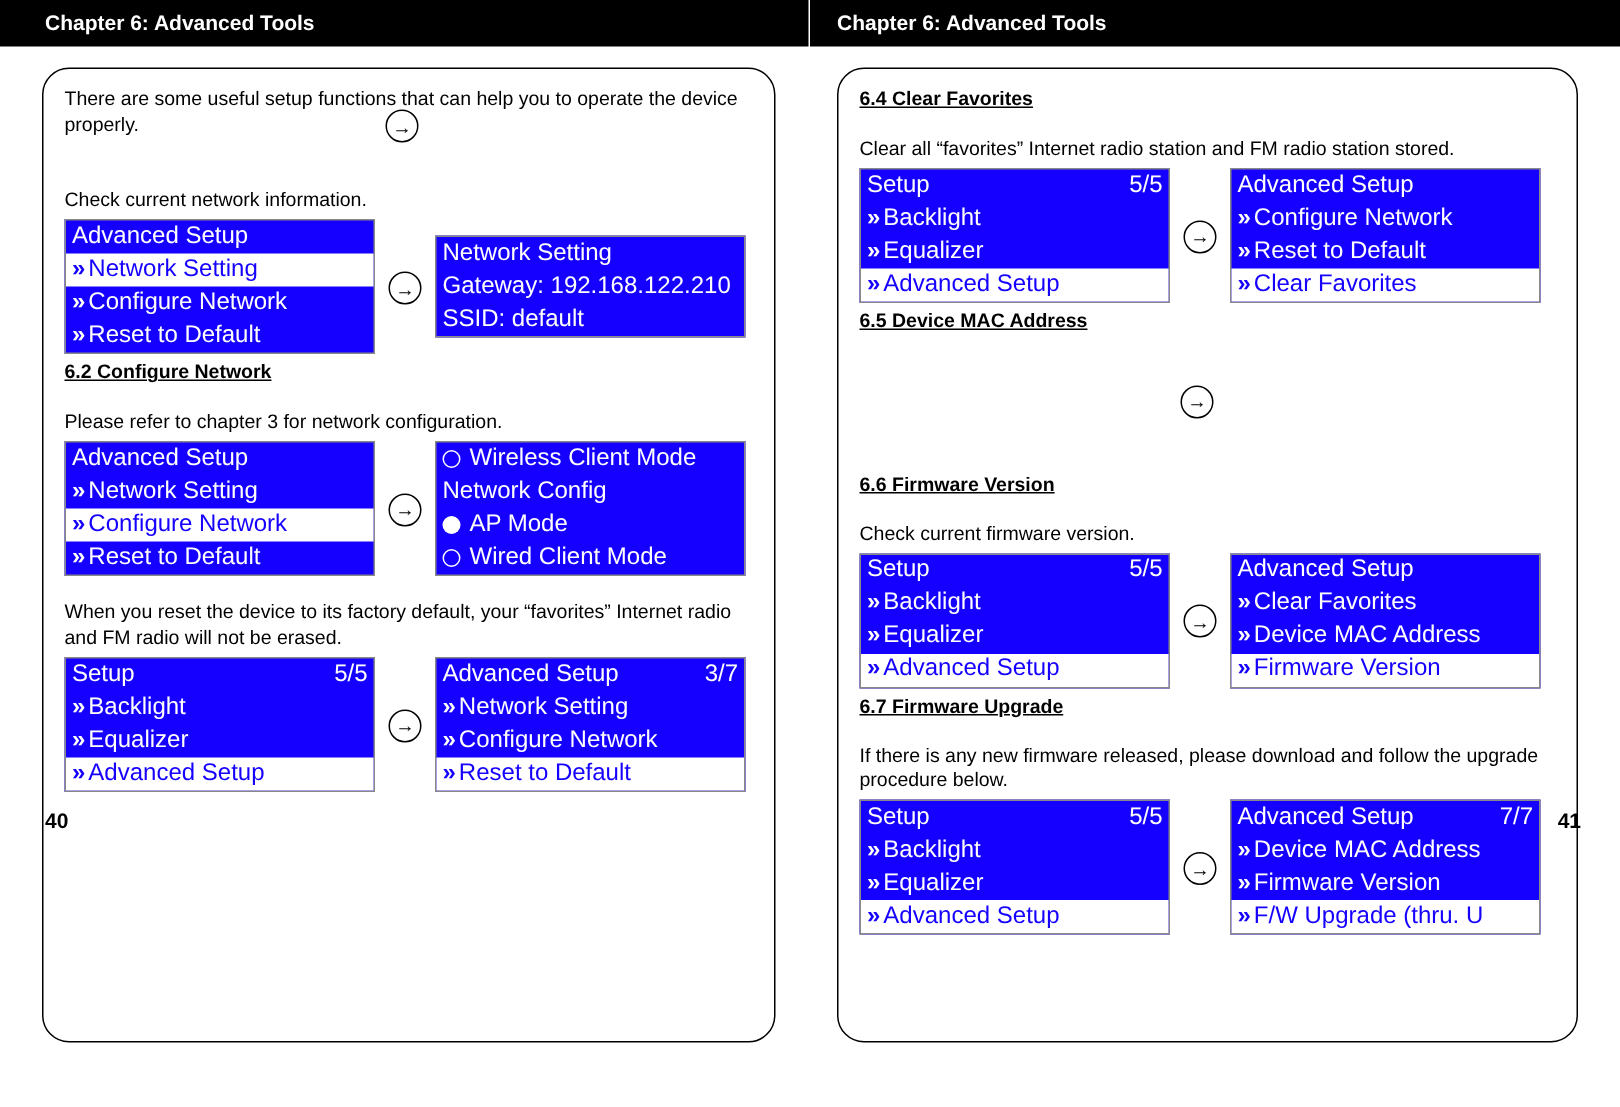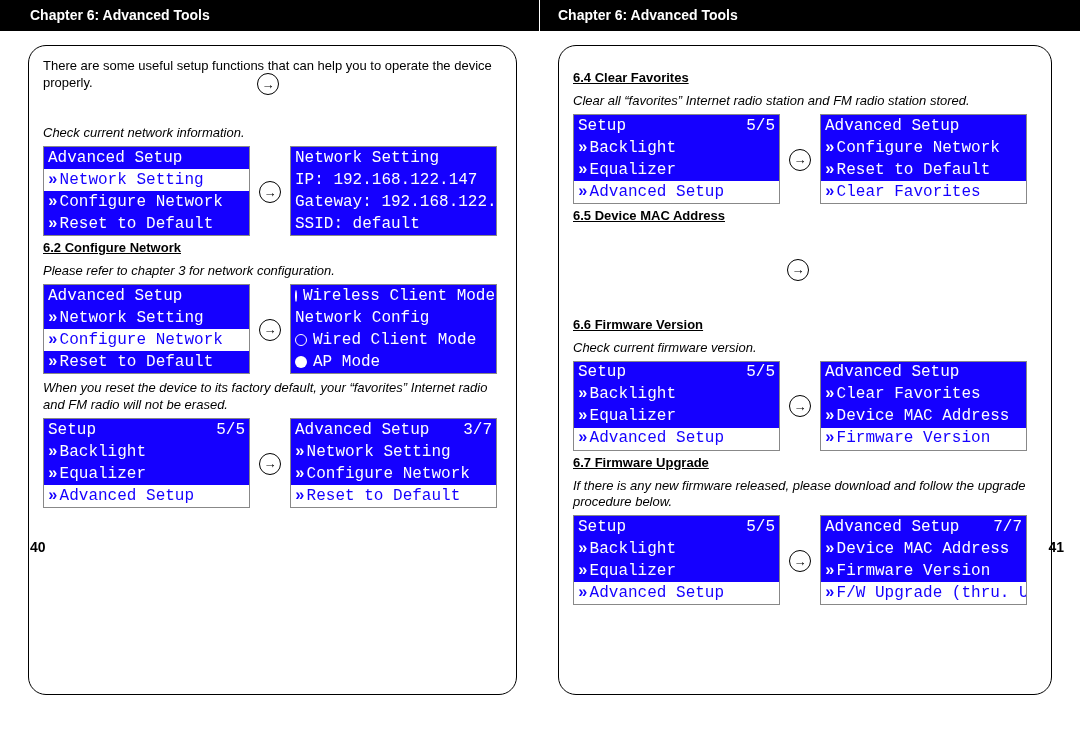--- a/index.html
+++ b/index.html
@@ -43,28 +43,28 @@
     position: relative;
     overflow: hidden;
   }
   .page-num {
     position: absolute;
     bottom: 6px;
     font-weight: bold;
     font-size: 14px;
   }
   .page-left .page-num { left: 30px; margin-top: 14px; }
-  .page-right .page-num { right: 16px; }
+  .page-right .page-num { right: 26px; }
   .intro { margin-bottom: 30px; }
   .section-title {
     font-weight: bold;
     text-decoration: underline;
     margin-top: 4px;
   }
-  .section-desc { margin-top: 6px; margin-bottom: 4px; font-style: italic; }
+  .section-desc { margin-top: 16px; margin-bottom: 4px; }
   .screens-row {
     display: flex;
     align-items: center;
     margin-top: 4px;
     margin-bottom: 4px;
   }
   .arrow-holder {
     width: 40px;
     text-align: center;
     font-size: 18px;
@@ -90,21 +90,20 @@
   }
   .scr-row {
     height: 22px;
     display: flex;
     align-items: center;
     padding: 0 4px;
     white-space: nowrap;
     overflow: hidden;
     box-sizing: border-box;
     position: relative;
-    font-family: Liberation Mono, monospace;
   }
   .scr-title {
     justify-content: space-between;
   }
   .scr-row.inv {
     background: #fff;
     color: #1500ff;
   }
   .chev {
     display: inline-block;
@@ -165,21 +164,20 @@
               <span>Configure Network</span>
             </div>
           <div class="scr-row">
               <span class="chev">»</span>
               <span>Reset to Default</span>
             </div>
         </div>
         <div class="arrow-holder"><span class="arrow-circle">→</span></div>
         <div class="screen">
           <div class="scr-row">Network Setting</div>
-          <div class="scr-row">IP: 192.168.122.147</div>
           <div class="scr-row">Gateway: 192.168.122.210</div>
           <div class="scr-row">SSID: default</div>
         </div>
       </div>
 
       <div class="section-title">6.2 Configure Network</div>
       <div class="section-desc">Please refer to chapter 3 for network configuration.</div>
       <div class="screens-row">
         <div class="screen">
           <div class="scr-row">Advanced Setup</div>
@@ -197,26 +195,26 @@
             </div>
         </div>
         <div class="arrow-holder"><span class="arrow-circle">→</span></div>
         <div class="screen">
           <div class="scr-row">
               <span class="radio-o"></span>
               <span>Wireless Client Mode</span>
             </div>
           <div class="scr-row">Network Config</div>
           <div class="scr-row">
+              <span class="radio-f"></span>
+              <span>AP Mode</span>
+            </div>
+          <div class="scr-row">
               <span class="radio-o"></span>
               <span>Wired Client Mode</span>
-            </div>
-          <div class="scr-row">
-              <span class="radio-f"></span>
-              <span>AP Mode</span>
             </div>
         </div>
       </div>
 
       <div class="section-desc">When you reset the device to its factory default, your “favorites” Internet radio and FM radio will not be erased.</div>
       <div class="screens-row">
         <div class="screen">
           <div class="scr-row scr-title">
               <span>Setup</span>
               <span>5/5</span>
@@ -256,21 +254,21 @@
       </div>
 
     </div>
     <div class="page-num">40</div>
   </div>
 
   <div class="page page-right">
     <div class="header-bar" style="padding-left:18px;">Chapter 6: Advanced Tools</div>
     <div class="content-frame" style="margin-left:18px;margin-right:28px;">
 
-      <div class="section-title" style="margin-top:12px;">6.4 Clear Favorites</div>
+      <div class="section-title" style="margin-top:0;">6.4 Clear Favorites</div>
       <div class="section-desc">Clear all “favorites” Internet radio station and FM radio station stored.</div>
       <div class="screens-row">
         <div class="screen">
           <div class="scr-row scr-title">
               <span>Setup</span>
               <span>5/5</span>
             </div>
           <div class="scr-row">
               <span class="chev">»</span>
               <span>Backlight</span>

